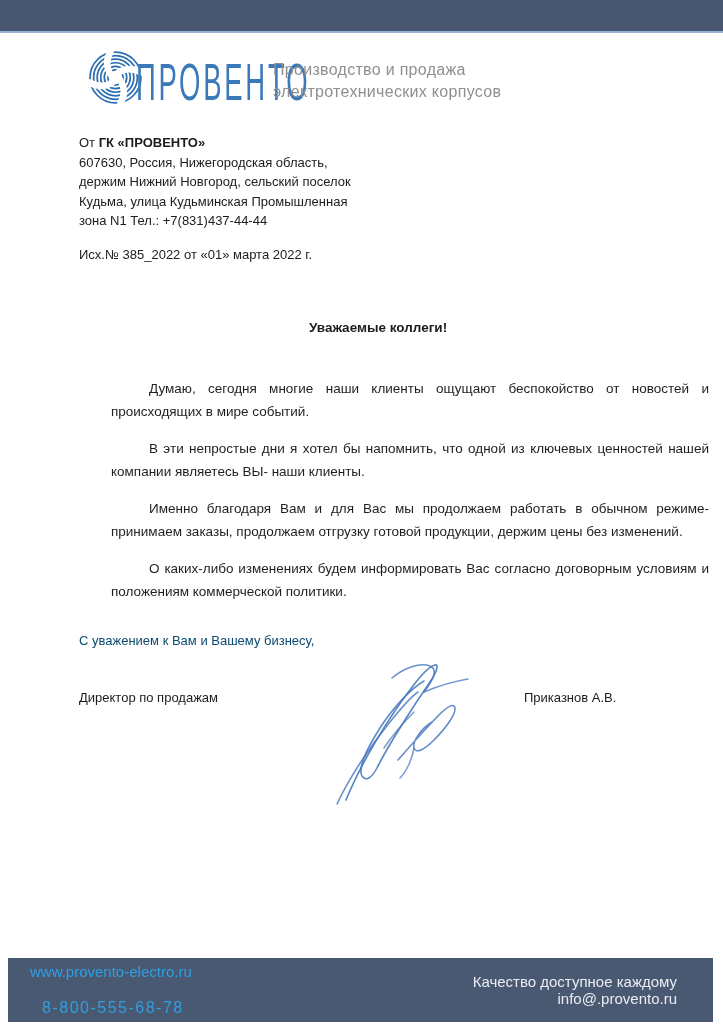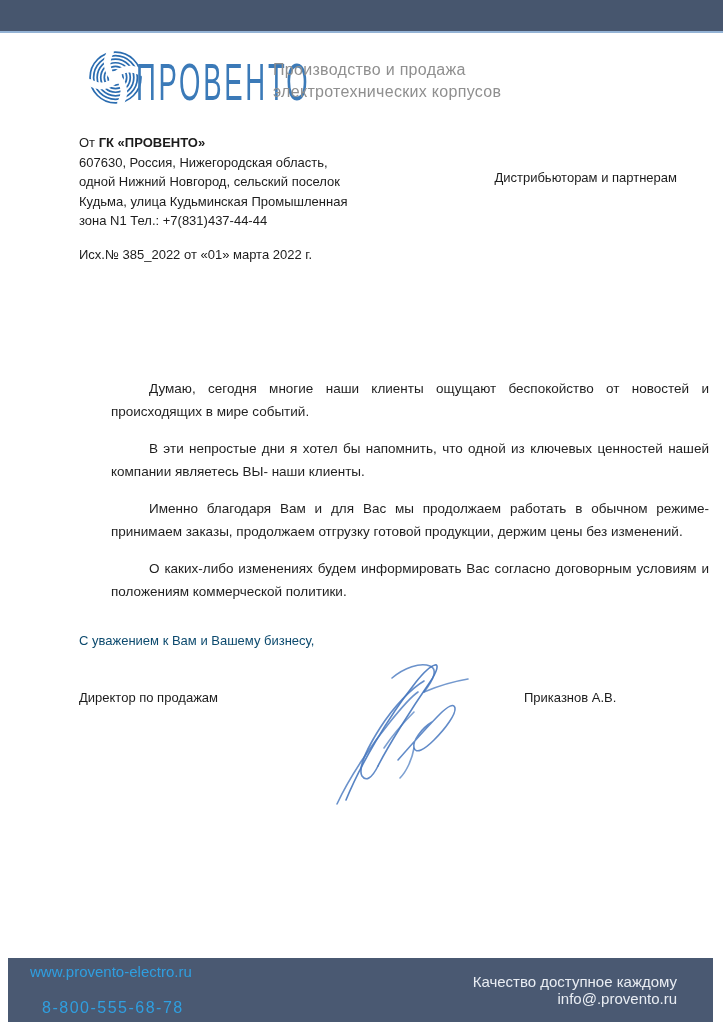--- a/index.html
+++ b/index.html
@@ -113,29 +113,29 @@
   </div>
   <div class="wordmark">ПРОВЕНТО</div>
   <div class="tagline">
     <div>Производство и продажа</div>
     <div>электротехнических корпусов</div>
   </div>
 
   <div class="sender">
     <div><span>От </span><b>ГК «ПРОВЕНТО»</b></div>
     <div>607630, Россия, Нижегородская область,</div>
-    <div>одной Нижний Новгород, сельский поселок</div>
+    <div>держим Нижний Новгород, сельский поселок</div>
     <div>Кудьма, улица Кудьминская Промышленная</div>
     <div>зона N1  Тел.: +7(831)437-44-44</div>
   </div>
 
-  <div class="recipient">Дистрибьюторам и партнерам</div>
 
   <div class="refline">Исх.№ 385_2022 от «01» марта 2022 г.</div>
 
+  <div class="salutation">Уважаемые коллеги!</div>
 
   <div class="body-text">
     <p>Думаю, сегодня многие наши клиенты ощущают беспокойство от новостей и происходящих в мире событий.</p>
     <p>В эти непростые дни я хотел бы напомнить, что одной из ключевых ценностей нашей компании являетесь ВЫ- наши клиенты.</p>
     <p>Именно благодаря Вам и для Вас мы продолжаем работать в обычном режиме- принимаем заказы, продолжаем отгрузку готовой продукции, держим цены без изменений.</p>
     <p>О каких-либо изменениях будем информировать Вас согласно договорным условиям и положениям коммерческой политики.</p>
   </div>
 
   <div class="closing">С уважением к Вам и Вашему бизнесу,</div>
   <div class="signer-title">Директор по продажам</div>

